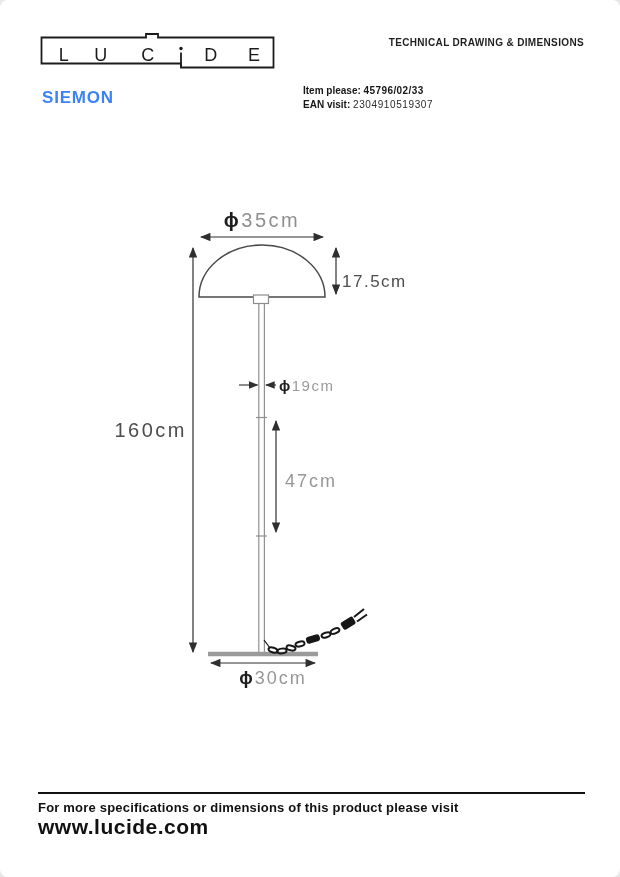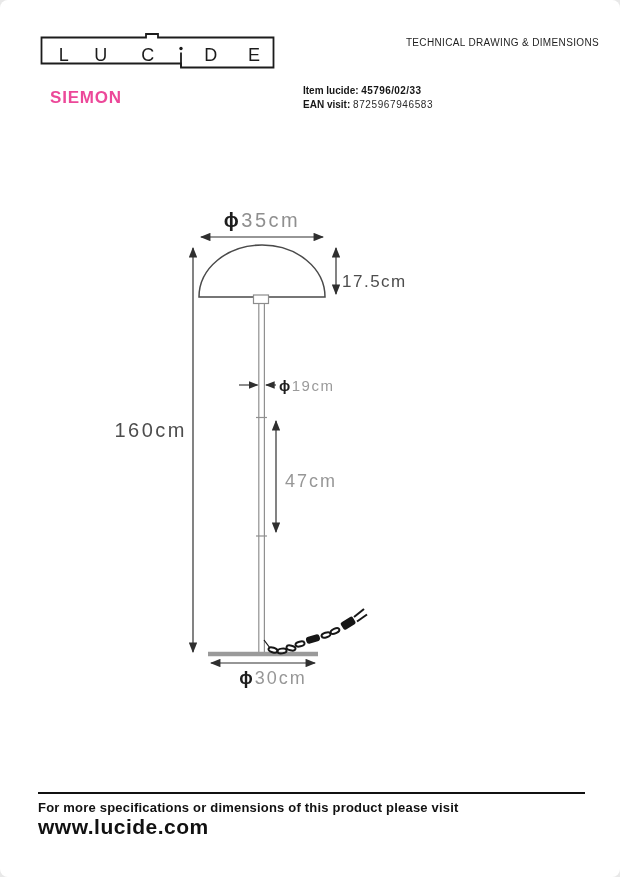--- a/index.html
+++ b/index.html
@@ -10,28 +10,28 @@
     font-family:"Liberation Sans", sans-serif;
     color:#1a1a1a;
     overflow:hidden;
     margin:0 auto;
     border-radius:8px;
   }
   .abs{position:absolute;}
 
   
   .doc-title{
-    top:37px; right:21px;
+    top:37px; right:36px;
     font-size:10px; letter-spacing:0.35px;
-    color:#1f1f1f; font-weight:400;
+    color:#1f1f1f; font-weight:700;
   }
   .product-name{
-    left:50px; top:88px;
+    left:42px; top:88px;
     font-size:17px; font-weight:700; letter-spacing:0.8px;
-    color:#ec4899;
+    color:#3b82f6;
   }
   .item-block{
     left:303px; top:84px;
     font-size:10px; line-height:14px;
     color:#161616;
   }
   .item-block .lbl{font-weight:700;}
   .item-block .val{font-weight:700; letter-spacing:0.4px;}
   .item-block .val-light{font-weight:400; letter-spacing:0.6px; color:#2a2a2a;}
 
@@ -81,26 +81,26 @@
       </g>
     </svg>
   </div>
 
   <div class="abs doc-title">TECHNICAL DRAWING &amp; DIMENSIONS</div>
 
   <div class="abs product-name">SIEMON</div>
 
   <div class="abs item-block">
     <div>
-      <span class="lbl">Item lucide:</span>
+      <span class="lbl">Item please:</span>
       <span class="val">45796/02/33</span>
     </div>
     <div>
       <span class="lbl">EAN visit:</span>
-      <span class="val-light">8725967946583</span>
+      <span class="val-light">2304910519307</span>
     </div>
   </div>
 
   <svg class="abs" style="left:0; top:190px;" width="620" height="510" viewBox="0 0 620 510">
     <defs>
       <marker id="ah" viewBox="0 0 10 8" refX="9" refY="4" markerWidth="9" markerHeight="7" orient="auto-start-reverse">
         <path d="M0,0 L10,4 L0,8 Z" fill="#2f2f2f"></path>
       </marker>
     </defs>
 

